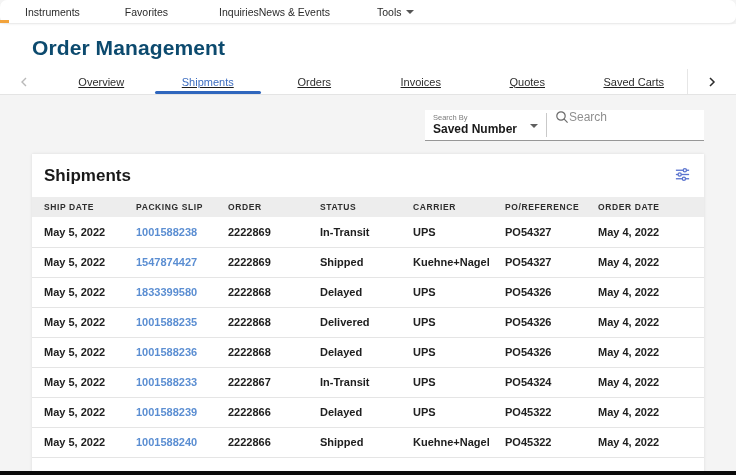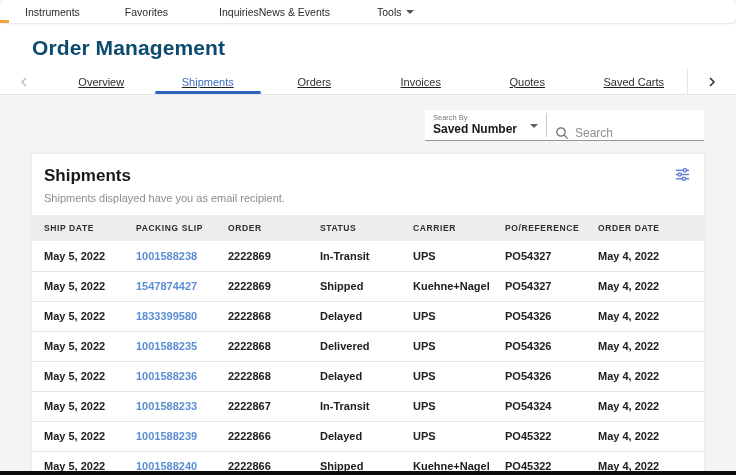--- a/index.html
+++ b/index.html
@@ -78,21 +78,21 @@
   }
   .search-dropdown {
     width: 121px; padding: 3px 8px 2px 8px; cursor: pointer;
     display: flex; align-items: center; position: relative;
   }
   .search-dropdown .dd-texts { display: flex; flex-direction: column; line-height: 1.15; }
   .dd-label { font-size: 7.5px; color: #7c7c7c; }
   .dd-value { font-size: 12px; font-weight: 700; color: #1a1a1a; }
   .dd-caret { position: absolute; right: 8px; top: 14px; border-top-color: #5f5f5f; }
   .search-vdivider { width: 1px; background: #c9c9c9; margin: 3px 0; }
-  .search-field { flex: 1; display: flex; align-items: flex-end; padding-left: 8px; gap: 6px; }
+  .search-field { flex: 1; display: flex; align-items: flex-start; padding-left: 8px; }
   .search-field input {
     border: none; outline: none; background: transparent;
     font-family: "Liberation Sans", sans-serif;
     font-size: 12px; color: #333; width: 110px;
   }
   .search-field input::placeholder { color: #8f8f8f; }
 
   
   .card {
     margin: 13px 32px 0 32px; background: #ffffff;
@@ -103,21 +103,21 @@
   .card-title { font-size: 17px; font-weight: 700; color: #1a1a1a; }
   .card-subtitle { font-size: 11px; color: #8c8c8c; margin-top: 6px; }
   .filter-btn {
     position: absolute; right: 13px; top: 12px;
     width: 18px; height: 18px; background: none; border: none; cursor: pointer; padding: 0;
   }
 
   
   table.shipments { width: 100%; border-collapse: collapse; table-layout: fixed; }
   table.shipments th {
-    background: #ededed; height: 26px; text-align: left;
+    background: #ededed; height: 20px; text-align: left;
     font-size: 8.5px; letter-spacing: 0.6px; font-weight: 700; color: #2e2e2e;
     text-transform: uppercase;
   }
   table.shipments th:first-child, table.shipments td:first-child { padding-left: 12px; }
   table.shipments td {
     height: 30px; font-size: 11px; color: #202020;
     border-bottom: 1px solid #e5e5e5; white-space: nowrap; overflow: hidden; font-weight: bold;
   }
   td.link a, td.link span { color: #5b8ed2; cursor: pointer; text-decoration: none; }
 
@@ -204,21 +204,20 @@
           <line x1="9.2" y1="9.2" x2="12.6" y2="12.6" stroke="#6b6b6b" stroke-width="1.2"></line>
         </svg>
         <input type="text" placeholder="Search" style="">
       </div>
     </div>
   </div>
 
   <div class="card">
     <div class="card-header">
       <div class="card-title">Shipments</div>
-      <div class="card-subtitle">Shipments displayed have you as email recipient.</div>
       <button class="filter-btn">
         <svg width="17" height="17" viewBox="0 0 18 18">
           <g stroke="#5b74cf" stroke-width="1.4" fill="#ffffff">
             <line x1="2" y1="4.5" x2="16" y2="4.5"></line>
             <line x1="2" y1="9" x2="16" y2="9"></line>
             <line x1="2" y1="13.5" x2="16" y2="13.5"></line>
             <circle cx="11.5" cy="4.5" r="1.7"></circle>
             <circle cx="6" cy="9" r="1.7"></circle>
             <circle cx="10.5" cy="13.5" r="1.7"></circle>
           </g>

